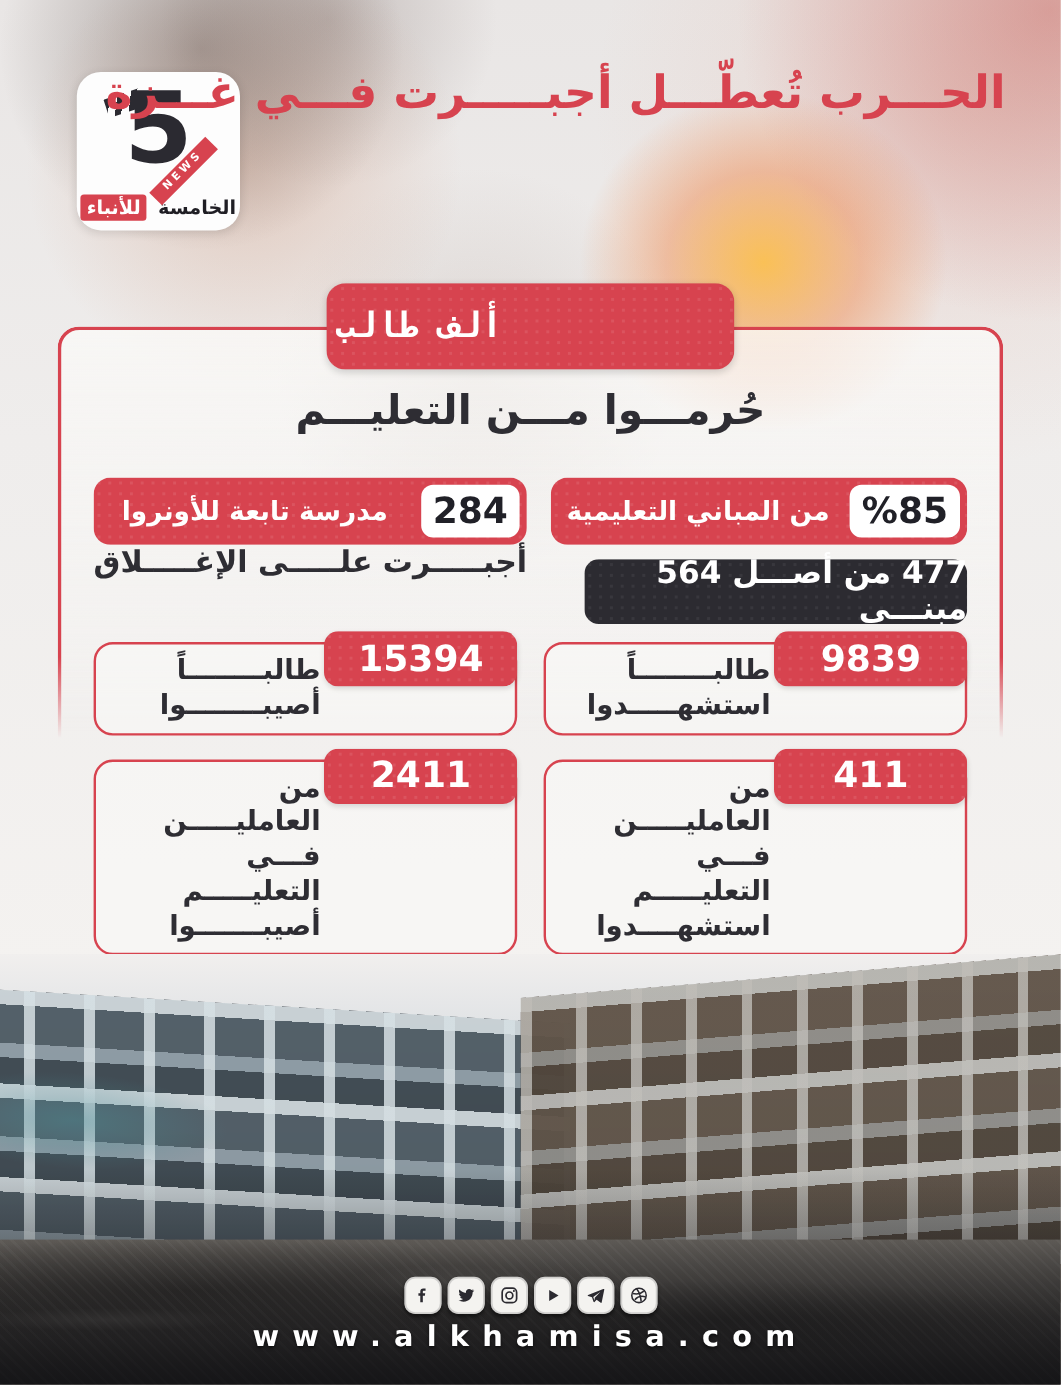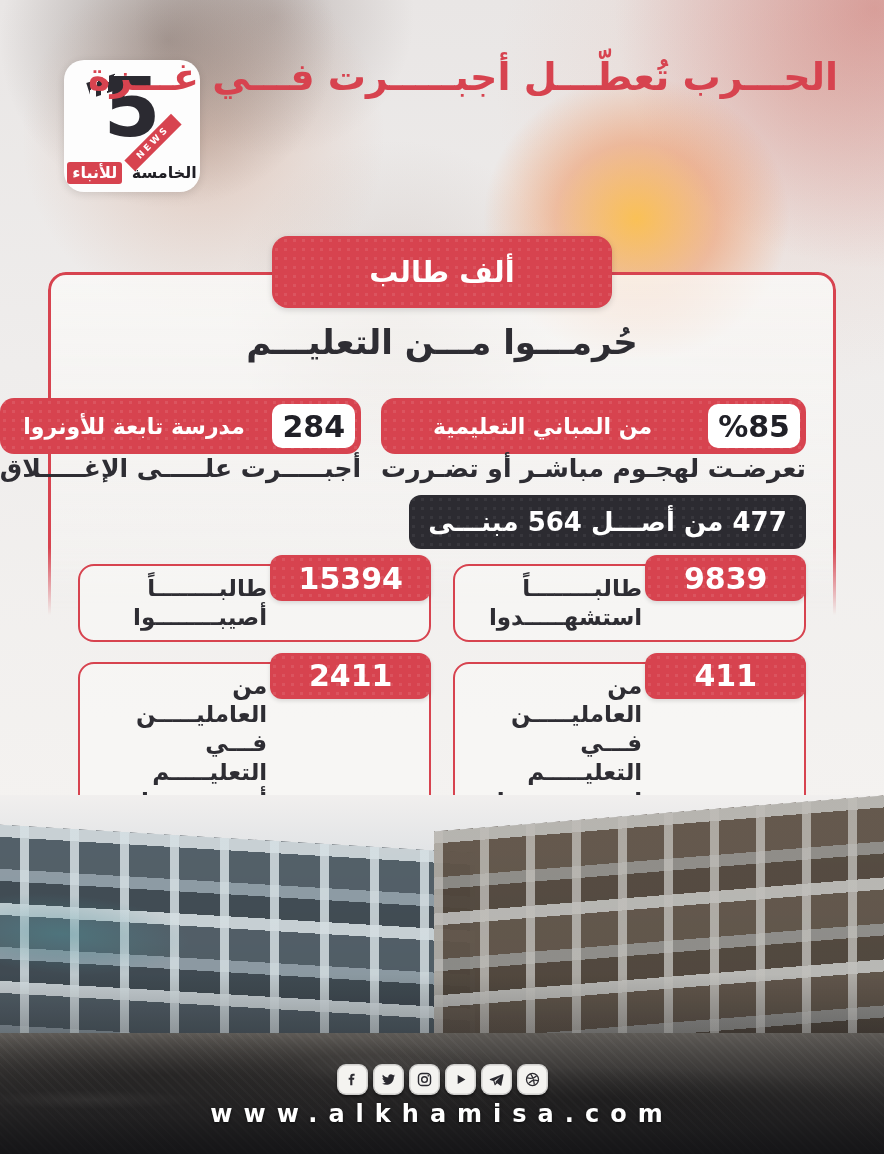--- a/index.html
+++ b/index.html
@@ -70,21 +70,21 @@
     position:absolute; left:50%; top:-36px; transform:translateX(-50%);
     width:340px; height:72px; border-radius:16px; direction:rtl;
     display:flex; align-items:center; padding:7px; gap:12px; z-index:3;
     box-shadow:0 2px 6px rgba(0,0,0,.15);
   }
   .hero-value {
     background:#fff; border-radius:10px; width:126px; height:100%;
     display:flex; align-items:center; justify-content:center;
     font-size:44px; font-weight:800; color:#202027; direction:ltr;
   }
-  .hero-label { flex:1; text-align:center; color:#fff; font-size:29px; font-weight:800; }
+  .hero-label { flex:1; text-align:left; color:#fff; font-size:29px; font-weight:800;font-family:Liberation Mono, monospace; }
   .deprived { text-align:center; font-size:34px; font-weight:800; color:#2e2d33; }
   
   .cols { display:flex; gap:20px; padding:0 30px; margin-top:36px; }
   .col { flex:1; }
   .col-pill {
     display:flex; align-items:center; border-radius:14px; height:56px;
     padding:6px; gap:10px;
   }
   .col-value {
     background:#fff; border-radius:10px; height:100%; min-width:82px; padding:0 10px;
@@ -204,21 +204,20 @@
   <div class="panel-inner">
     <div class="deprived">حُرمـــوا مـــن التعليـــم</div>
 
     <div class="cols">
 
       <div class="col">
         <div class="col-pill dotted-red">
           <span class="col-value">%85</span>
           <span class="col-label">من المباني التعليمية</span>
         </div>
-        <div class="col-desc">تعرضـت لهجـوم مباشـر أو تضـررت</div>
         <div class="col-badge">477 من أصـــل 564 مبنـــى</div>
       </div>
 
       <div class="col">
         <div class="col-pill dotted-red">
           <span class="col-value">284</span>
           <span class="col-label">مدرسة تابعة للأونروا</span>
         </div>
         <div class="col-desc">أجبـــــرت علـــــى الإغـــــلاق</div>
       </div>

